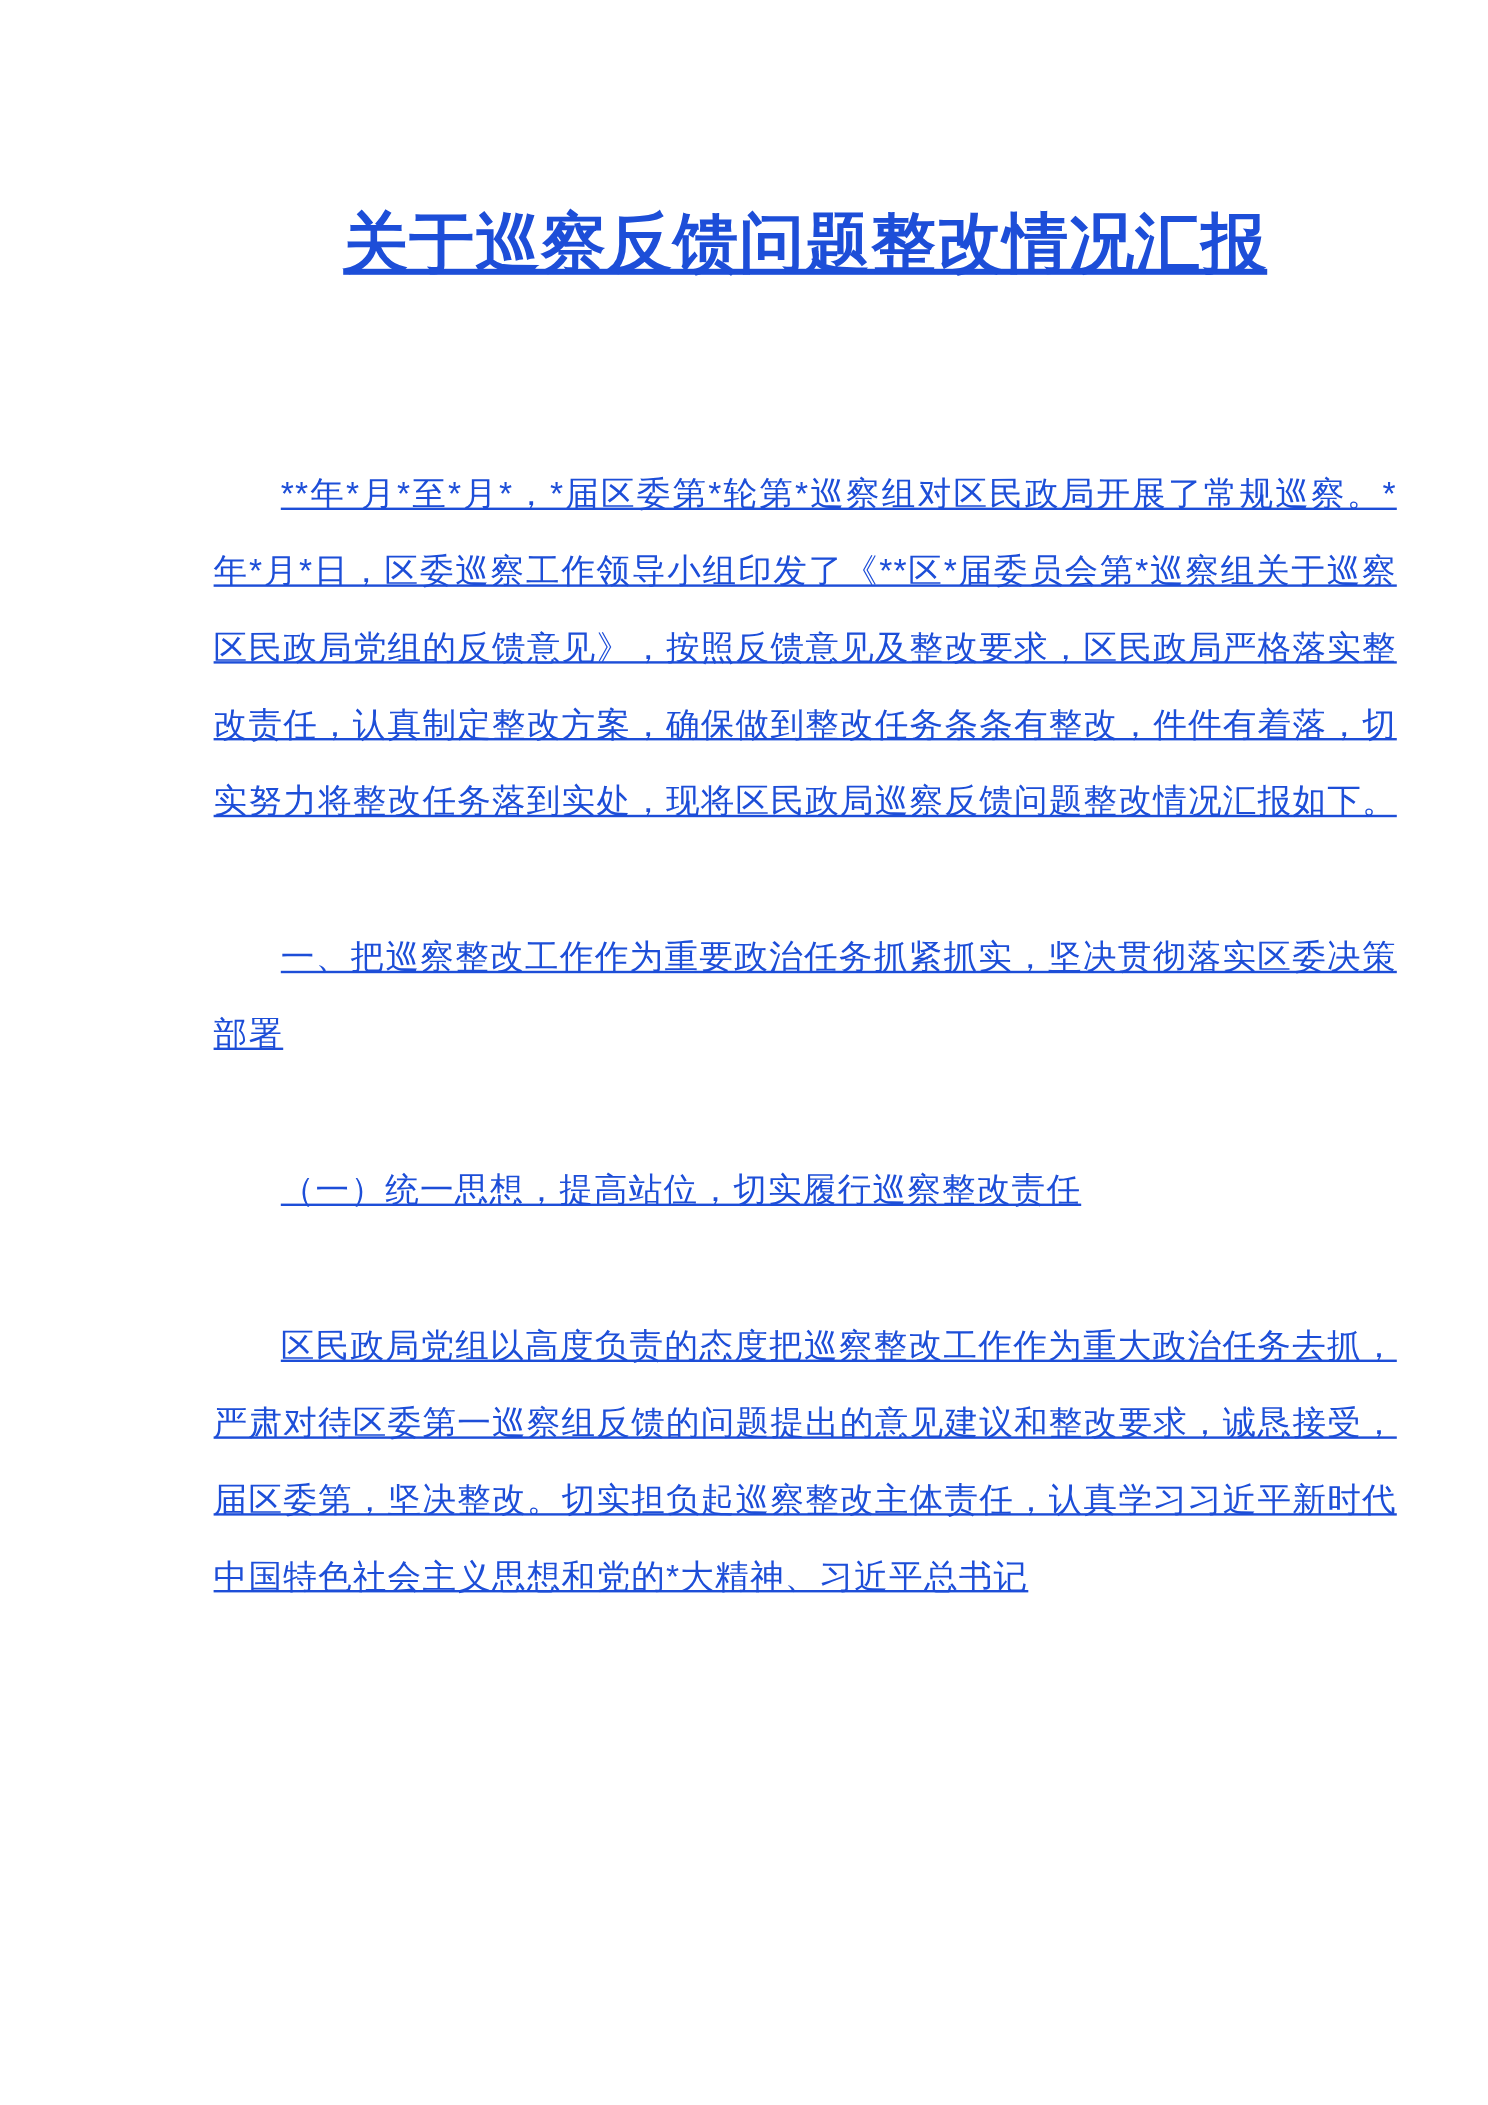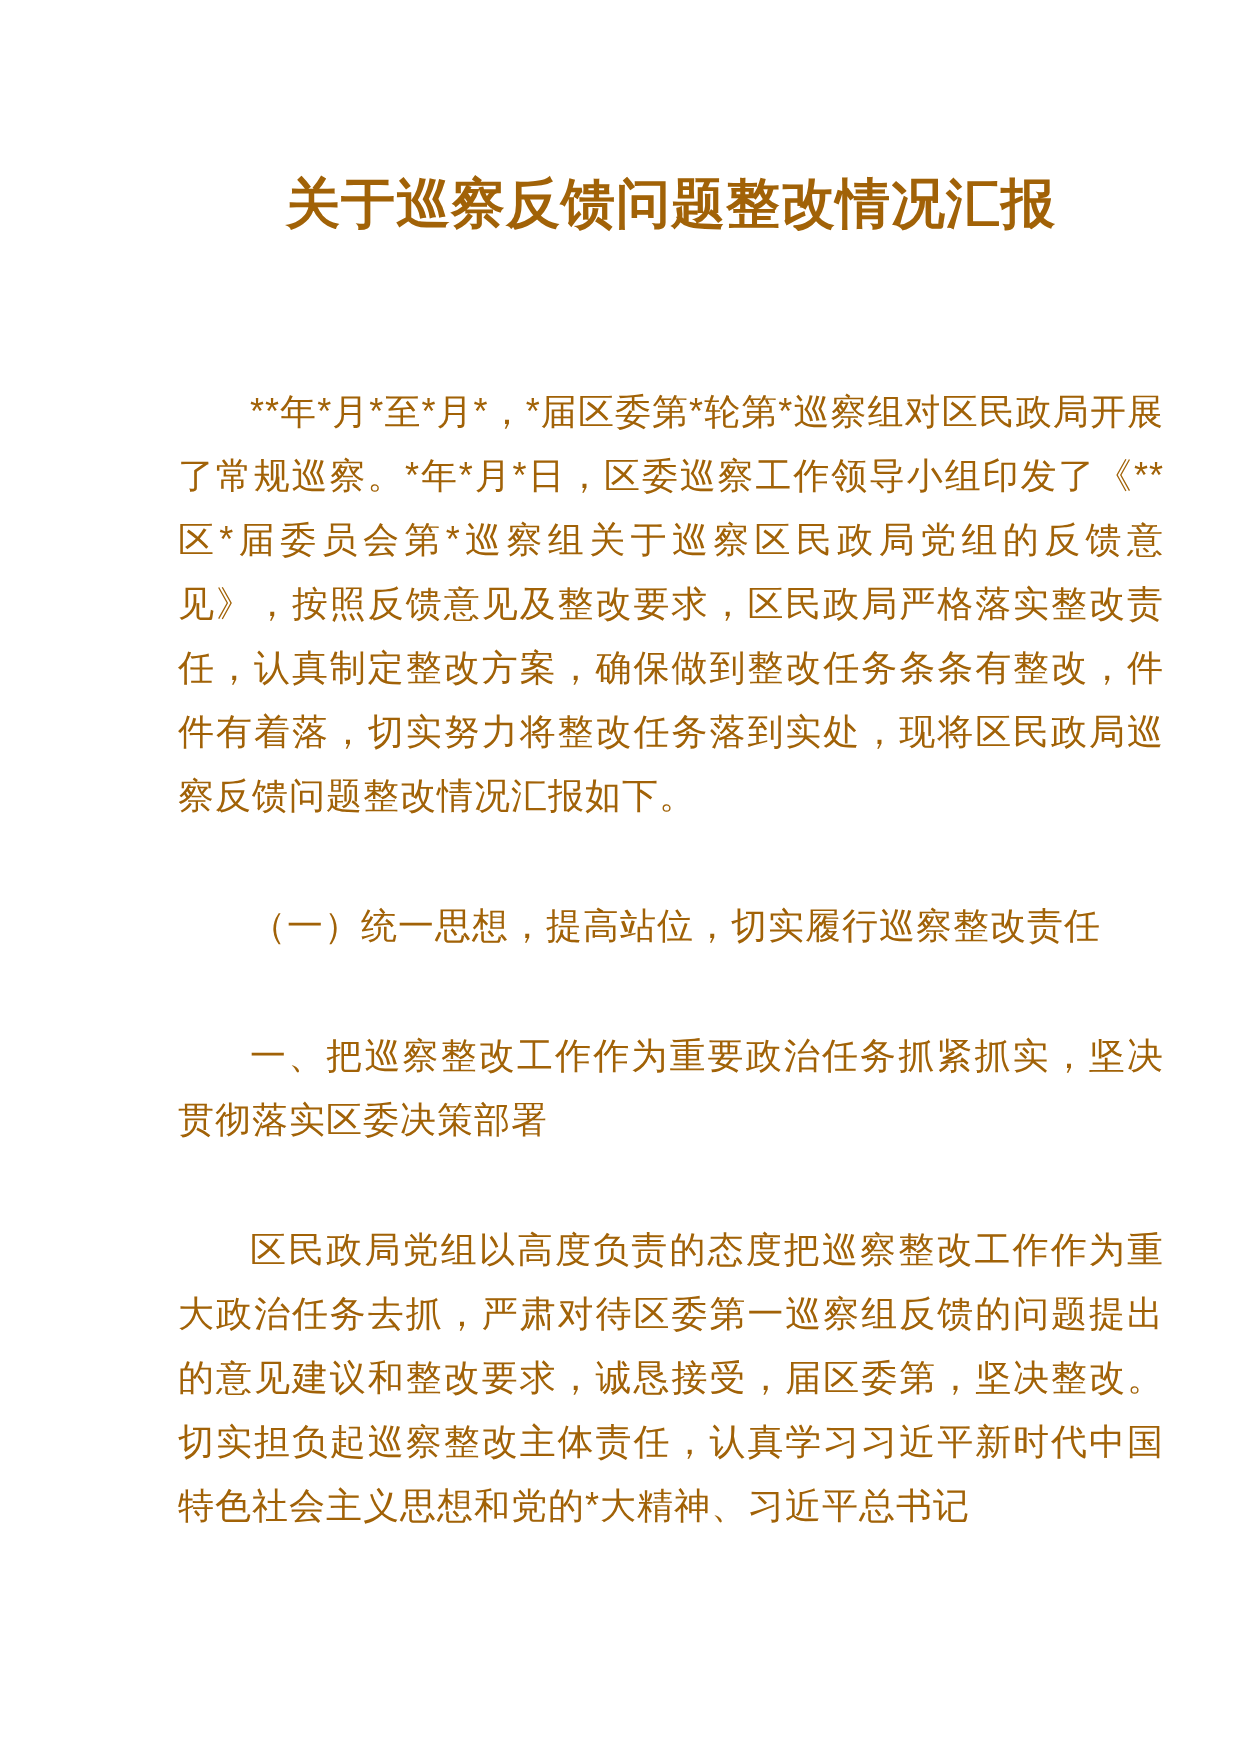--- a/index.html
+++ b/index.html
@@ -6,52 +6,53 @@
     margin: 0;
     padding: 0;
     background: #ffffff;
   }
   .page {
     position: relative;
     width: 1240px;
     height: 1754px;
     box-sizing: border-box;
     background: #ffffff;
-    color: #a16207;
+    color: #1d4ed8;
     padding: 168px 76px 40px 178px;
     font-family: "Liberation Sans", sans-serif;
     overflow: hidden;
+    text-decoration: underline;
   }
   .doc-title {
     margin: 0 0 142px 0;
     font-size: 54px;
     line-height: 70px;
     font-weight: 700;
     text-align: center;
     letter-spacing: 1px;
   }
   .para {
     margin: 0;
-    font-size: 36px;
+    font-size: 28px;
     line-height: 64px;
     font-weight: 400;
     text-align: justify;
     text-indent: 2em;
     letter-spacing: 1px;
   }
   .para + .para {
     margin-top: 66px;
   }
 </style>
 </head>
 <body>
 
 <div class="page">
   <h1 class="doc-title">关于巡察反馈问题整改情况汇报</h1>
 
   <p class="para">**年*月*至*月*，*届区委第*轮第*巡察组对区民政局开展了常规巡察。*年*月*日，区委巡察工作领导小组印发了《**区*届委员会第*巡察组关于巡察区民政局党组的反馈意见》，按照反馈意见及整改要求，区民政局严格落实整改责任，认真制定整改方案，确保做到整改任务条条有整改，件件有着落，切实努力将整改任务落到实处，现将区民政局巡察反馈问题整改情况汇报如下。</p>
 
+  <p class="para">一、把巡察整改工作作为重要政治任务抓紧抓实，坚决贯彻落实区委决策部署</p>
+
   <p class="para">（一）统一思想，提高站位，切实履行巡察整改责任</p>
-
-  <p class="para">一、把巡察整改工作作为重要政治任务抓紧抓实，坚决贯彻落实区委决策部署</p>
 
   <p class="para">区民政局党组以高度负责的态度把巡察整改工作作为重大政治任务去抓，严肃对待区委第一巡察组反馈的问题提出的意见建议和整改要求，诚恳接受，届区委第，坚决整改。切实担负起巡察整改主体责任，认真学习习近平新时代中国特色社会主义思想和党的*大精神、习近平总书记</p>
 </div>
 
 </body></html>

